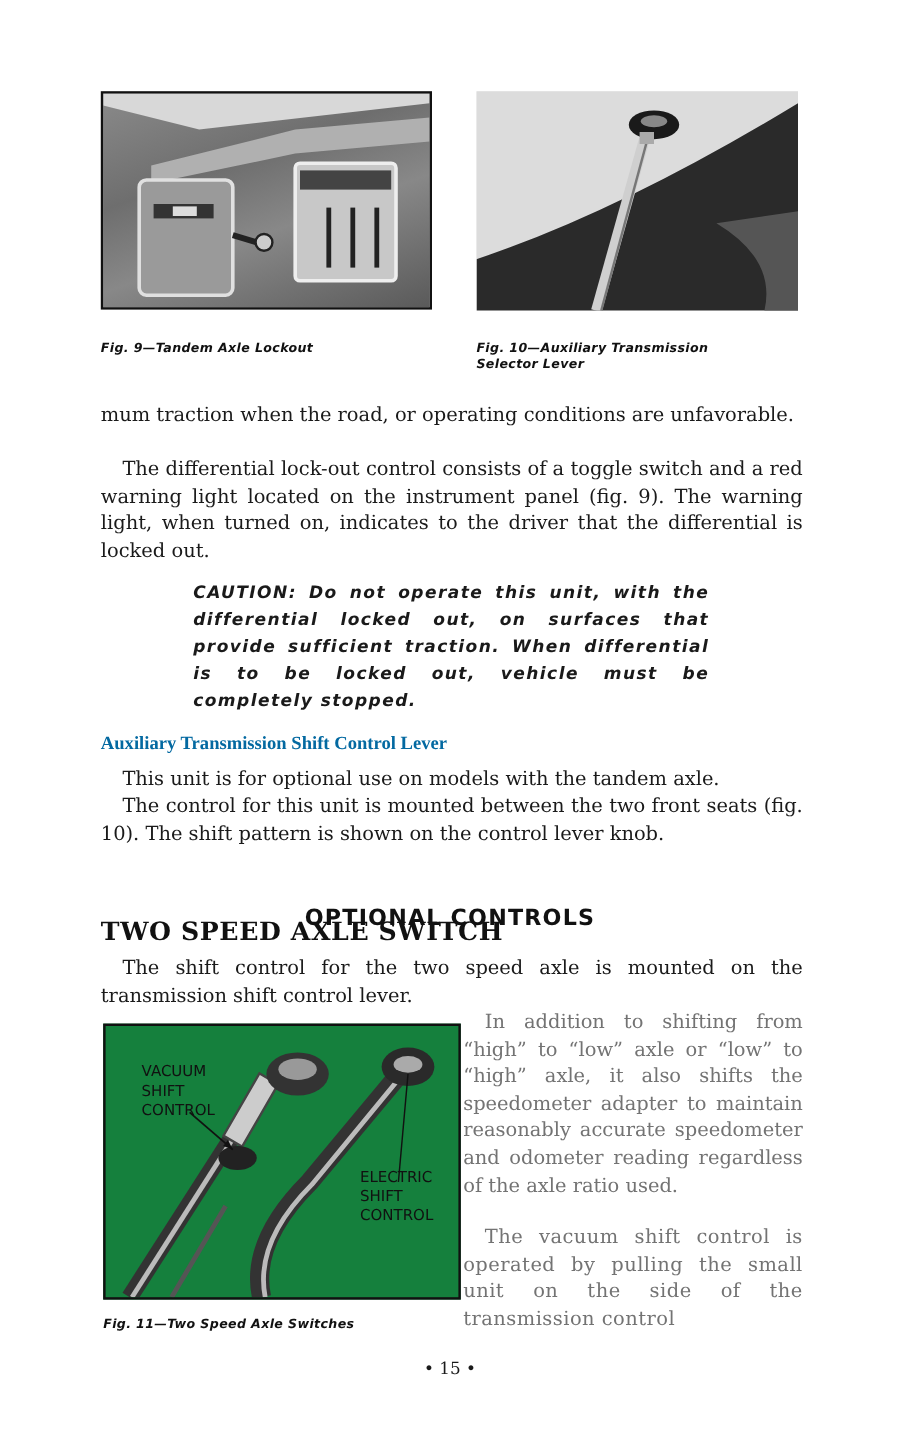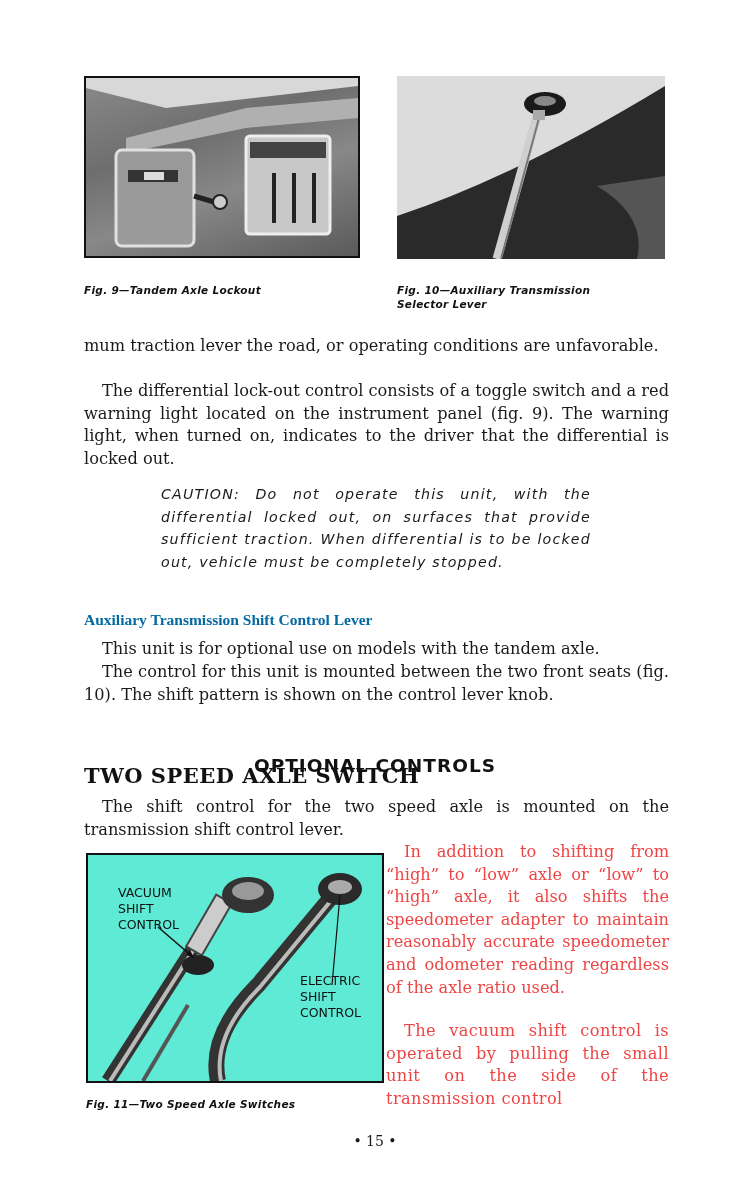--- a/index.html
+++ b/index.html
@@ -2,25 +2,25 @@
 <html><head>
 <meta charset="utf-8">
 <style>
   html, body { margin: 0; padding: 0; background: #ffffff; }
   body { width: 750px; height: 1195px; position: relative; overflow: hidden; color: #1a1a1a; }
   .photo { position: absolute; border: 2px solid #111; box-sizing: border-box; overflow: hidden; }
   .caption { position: absolute; text-align: left; font-family: "DejaVu Sans", sans-serif; font-style: italic; font-weight: bold; font-size: 10.5px; line-height: 14px; letter-spacing: 0.3px; color: #111; }
 
   .para { position: absolute; left: 84px; width: 585px; font-family: "DejaVu Serif", serif; font-size: 16.2px; line-height: 22.6px; text-align: justify; color: #1a1a1a; }
   .para .indent { text-indent: 18px; display: block; }
-  .caution { position: absolute; left: 161px; width: 430px; font-family: "DejaVu Sans", sans-serif; font-style: italic; font-weight: normal; font-size: 14.2px; line-height: 22.6px; letter-spacing: 1.2px; text-align: justify; text-align-last: left; color: #1a1a1a; }
+  .caution { position: absolute; left: 161px; width: 430px; font-family: "DejaVu Sans", sans-serif; font-style: italic; font-weight: bold; font-size: 14.2px; line-height: 22.6px; letter-spacing: 1.2px; text-align: justify; text-align-last: left; color: #1a1a1a; }
   .subhead { position: absolute; left: 84px; font-family: Liberation Serif, serif; font-weight: bold; font-size: 15.5px; color: #0369a1; }
   .section-title { position: absolute; left: 0; width: 750px; text-align: center; font-family: "DejaVu Sans", sans-serif; font-weight: bold; font-size: 18.5px; letter-spacing: 1px; color: #111; }
   .heading { position: absolute; left: 84px; font-family: "DejaVu Serif", serif; font-weight: bold; font-size: 21px; letter-spacing: 0.5px; color: #111; }
-  .col-text { position: absolute; left: 386px; width: 283px; font-family: "DejaVu Serif", serif; font-size: 16.2px; line-height: 22.6px; text-align: justify; color: #ef4444; }
+  .col-text { position: absolute; left: 386px; width: 283px; font-family: "DejaVu Serif", serif; font-size: 16.2px; line-height: 22.6px; text-align: justify; color: #737373; }
   .col-text .indent { text-indent: 18px; display: block; }
   .label { position: absolute; font-family: "DejaVu Sans", sans-serif; font-size: 12.5px; line-height: 16px; color: #111; }
   .page-num { position: absolute; left: 0; width: 750px; top: 1133px; text-align: center; font-family: "DejaVu Serif", serif; font-size: 14px; }
 </style>
 </head>
 <body>
 
 <div class="photo" style="left:84px; top:76px; width:276px; height:182px; background:linear-gradient(160deg,#8a8a8a 0%,#6e6e6e 35%,#888 60%,#5a5a5a 100%);">
   <svg width="272" height="178" viewBox="0 0 272 178">
     <polygon points="0,0 272,0 272,8 80,30 0,10" fill="#d8d8d8"></polygon>
@@ -52,21 +52,21 @@
     <ellipse cx="148" cy="25" rx="11" ry="5" fill="#888"></ellipse>
     <rect x="136" y="34" width="12" height="10" fill="#aaa"></rect>
   </svg>
 </div>
 <div class="caption" style="left:397px; top:283px; width:268px;">
   <div>Fig. 10—Auxiliary Transmission</div>
   <div>Selector Lever</div>
 </div>
 
 <div class="para" style="top:335px;">
-  <span>mum traction lever the road, or operating conditions are unfavorable.</span>
+  <span>mum traction when the road, or operating conditions are unfavorable.</span>
 </div>
 <div class="para" style="top:380px;">
   <span class="indent">The differential lock-out control consists of a toggle switch and a red warning light located on the instrument panel (fig. 9). The warning light, when turned on, indicates to the driver that the differential is locked out.</span>
 </div>
 
 <div class="caution" style="top:483px;">CAUTION: Do not operate this unit, with the differential locked out, on surfaces that provide sufficient traction. When differential is to be locked out, vehicle must be completely stopped.</div>
 
 <div class="subhead" style="top:611px;">Auxiliary Transmission Shift Control Lever</div>
 
 <div class="para" style="top:638px;">
@@ -77,21 +77,21 @@
 </div>
 
 <div class="section-title" style="top:731px;margin-top:24px;">OPTIONAL CONTROLS</div>
 
 <div class="heading" style="top:763px;">TWO SPEED AXLE SWITCH</div>
 
 <div class="para" style="top:796px;">
   <span class="indent">The shift control for the two speed axle is mounted on the transmission shift control lever.</span>
 </div>
 
-<div class="photo" style="left:86px; top:853px; width:298px; height:230px; border:2px solid #111; background:#5eead4;">
+<div class="photo" style="left:86px; top:853px; width:298px; height:230px; border:2px solid #111; background:#15803d;">
   <svg width="294" height="226" viewBox="0 0 294 226">
     <path d="M20,226 L120,70" stroke="#333" stroke-width="14" fill="none"></path>
     <path d="M22,226 L120,72" stroke="#bbb" stroke-width="4" fill="none"></path>
     <path d="M55,226 L100,150" stroke="#555" stroke-width="4" fill="none"></path>
     <rect x="112" y="40" width="18" height="60" fill="#ccc" stroke="#444" stroke-width="2" transform="rotate(30 121 70)"></rect>
     <ellipse cx="110" cy="110" rx="16" ry="10" fill="#222"></ellipse>
     <ellipse cx="160" cy="40" rx="26" ry="18" fill="#333"></ellipse>
     <ellipse cx="160" cy="36" rx="16" ry="9" fill="#999"></ellipse>
     <path d="M130,226 Q120,180 170,130 L245,40" stroke="#333" stroke-width="16" fill="none"></path>
     <path d="M133,226 Q124,180 172,132 L246,42" stroke="#bbb" stroke-width="4" fill="none"></path>

